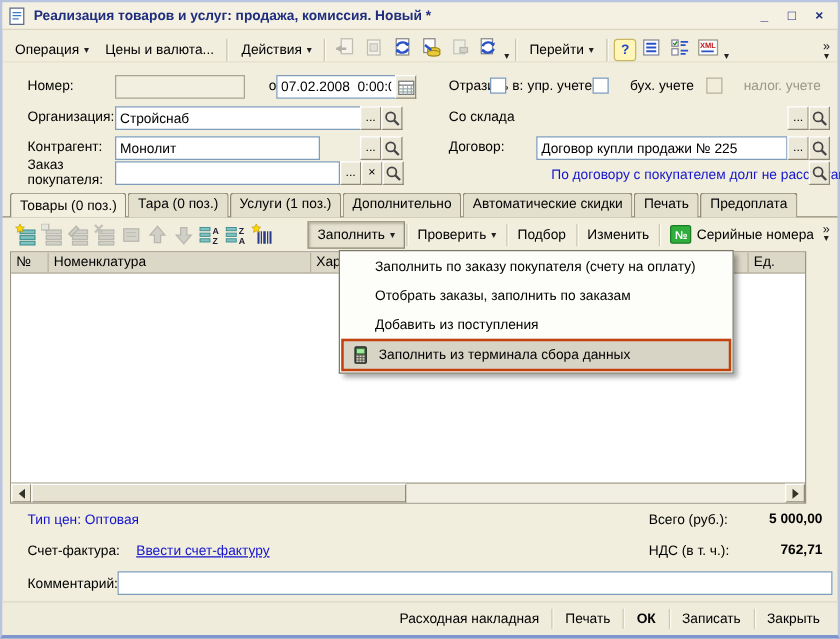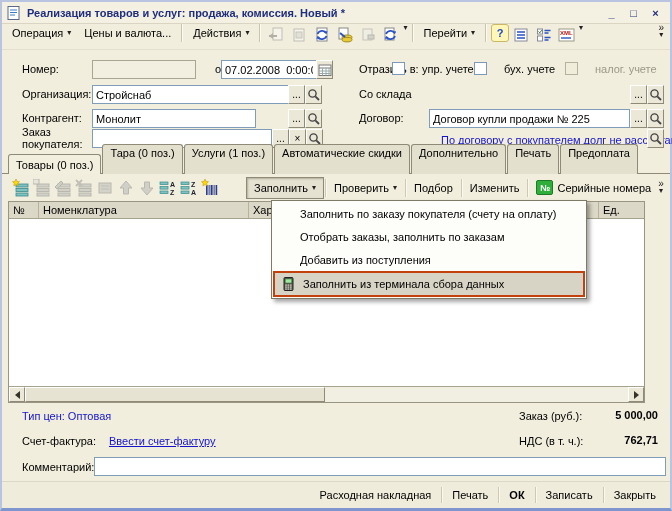--- a/index.html
+++ b/index.html
@@ -9,21 +9,21 @@
   .window { position:relative; width:672px; height:511px; background:#f1eedd;
             border:2px solid #b9c4e0; border-bottom:3px solid #7e96cd; }
 
   
   .titlebar { height:22px; display:flex; align-items:center; gap:5px; padding:0 6px 0 4px;
               background:#f4f1e2; border-bottom:1px solid #d9d5c2; }
   .title { flex:1; font-weight:bold; color:#1f2d7e; white-space:nowrap; overflow:hidden; }
   .winctl { width:17px; text-align:center; color:#1f2d7e; font-weight:bold; cursor:default; }
 
   
-  .toolbar { height:26px; display:flex; align-items:flex-start; gap:1px; padding:0 4px;
+  .toolbar { height:26px; display:flex; align-items:flex-end; gap:1px; padding:0 4px;
              border-bottom:1px solid #e3dfcc; }
   .tbtn { display:inline-flex; align-items:center; gap:4px; padding:3px 6px; white-space:nowrap; }
   .caret { font-size:8px; color:#222; line-height:8px; }
   .sep { width:2px; height:18px; border-left:1px solid #c9c5b2; border-right:1px solid #fdfbf0; margin:0 3px; }
   .icnbtn { width:22px; height:22px; display:inline-flex; align-items:center; justify-content:center; }
   .dis { opacity:.40; filter:grayscale(.8); }
   .ovfl { margin-left:auto; display:flex; flex-direction:column; align-items:center; line-height:7px; font-size:10px; color:#222; padding-right:2px; }
   .help-badge { width:18px; height:18px; background:#fff6b8; border:1px solid #c9b765; border-radius:3px;
                 color:#1a48c8; font-weight:bold; display:inline-flex; align-items:center; justify-content:center; }
 
@@ -37,21 +37,21 @@
           display:inline-flex; align-items:center; justify-content:center; font-size:10px; line-height:10px; }
   .cbx { position:absolute; width:13px; height:13px; background:#fff; border:1px solid #7b99b8; }
   .cbx.dis2 { background:#f0edda; border-color:#b5b19e; opacity:1; filter:none; }
   .dimtext { color:#9c9889; }
   .bluetext { color:#1414cc; }
   .linktext { color:#1414cc; text-decoration:underline; }
 
   
   .tabline { position:absolute; left:0; right:0; top:171px; height:1px; background:#8e8a77; }
   .tabs { position:absolute; left:6px; top:152px; height:20px; display:flex; align-items:flex-end; }
-  .tab { height:30px; padding:2px 7px 0; background:#e4e0ce; border:1px solid #8e8a77; border-bottom:none;
+  .tab { height:20px; padding:2px 7px 0; background:#e4e0ce; border:1px solid #8e8a77; border-bottom:none;
          border-radius:3px 3px 0 0; margin-right:1px; white-space:nowrap; }
   .tab.active { height:20px; background:#f2efde; position:relative; z-index:3; padding-top:4px; }
 
   
   .gridbar { position:absolute; left:0; right:0; top:173px; height:25px; display:flex; align-items:center; padding-left:8px; }
   .gicon { width:21px; height:20px; display:inline-flex; align-items:center; justify-content:center; }
   .flatbtn { height:22px; display:inline-flex; align-items:center; gap:4px; padding:0 7px; white-space:nowrap; }
   .flatbtn.pressed { border:1px solid #8e8a77; background:#e6e2d1; box-shadow:inset 1px 1px 2px rgba(80,75,55,.35); }
   .vsep { width:1px; height:18px; background:#cdc9b6; margin:0 1px; box-shadow:1px 0 0 #fbf9ee; }
   .num-badge { width:17px; height:15px; background:#2fae3c; border:1px solid #1c7c26; border-radius:2px;
@@ -277,22 +277,22 @@
         <circle cx="5.5" cy="5.5" r="3.6" fill="none" stroke="#444" stroke-width="1.4"></circle>
         <line x1="8.3" y1="8.3" x2="12" y2="12" stroke="#444" stroke-width="1.8"></line>
       </svg>
   </span>
 
   <div class="tabline"></div>
   <div class="tabs">
     <span class="tab active">Товары (0 поз.)</span>
     <span class="tab">Тара (0 поз.)</span>
     <span class="tab">Услуги (1 поз.)</span>
+    <span class="tab">Дополнительно</span>
     <span class="tab">Автоматические скидки</span>
-    <span class="tab">Дополнительно</span>
     <span class="tab">Печать</span>
     <span class="tab">Предоплата</span>
   </div>
 
   <div class="gridbar">
     <span class="gicon">
       <svg width="18" height="18">
           <rect x="4" y="5" width="12" height="3" fill="#7fc2c2" stroke="#3a8a8a" stroke-width=".8"></rect>
           <rect x="4" y="9.5" width="12" height="3" fill="#7fc2c2" stroke="#3a8a8a" stroke-width=".8"></rect>
           <rect x="4" y="14" width="12" height="3" fill="#7fc2c2" stroke="#3a8a8a" stroke-width=".8"></rect>
@@ -438,21 +438,21 @@
               <rect x="7.6" y="12.5" width="1.6" height="1.2"></rect>
               <rect x="10" y="12.5" width="1.6" height="1.2"></rect>
             </g>
           </svg>
       </span>
       <span>Заполнить из терминала сбора данных</span>
     </div>
   </div>
 
   <span class="lbl bluetext" style="left:8px;top:408px">Тип цен: Оптовая</span>
-  <span class="lbl" style="left:505px;top:408px">Заказ (руб.):</span>
+  <span class="lbl" style="left:505px;top:408px">Всего (руб.):</span>
   <span class="rval" style="top:407px">5 000,00</span>
 
   <span class="lbl" style="left:8px;top:433px">Счет-фактура:</span>
   <span class="lbl linktext" style="left:95px;top:433px">Ввести счет-фактуру</span>
   <span class="lbl" style="left:505px;top:433px">НДС (в т. ч.):</span>
   <span class="rval" style="top:432px">762,71</span>
 
   <span class="lbl" style="left:8px;top:459px">Комментарий:</span>
   <input class="fld" style="left: 92px; top: 455px; width: 572px;" value="">
 

